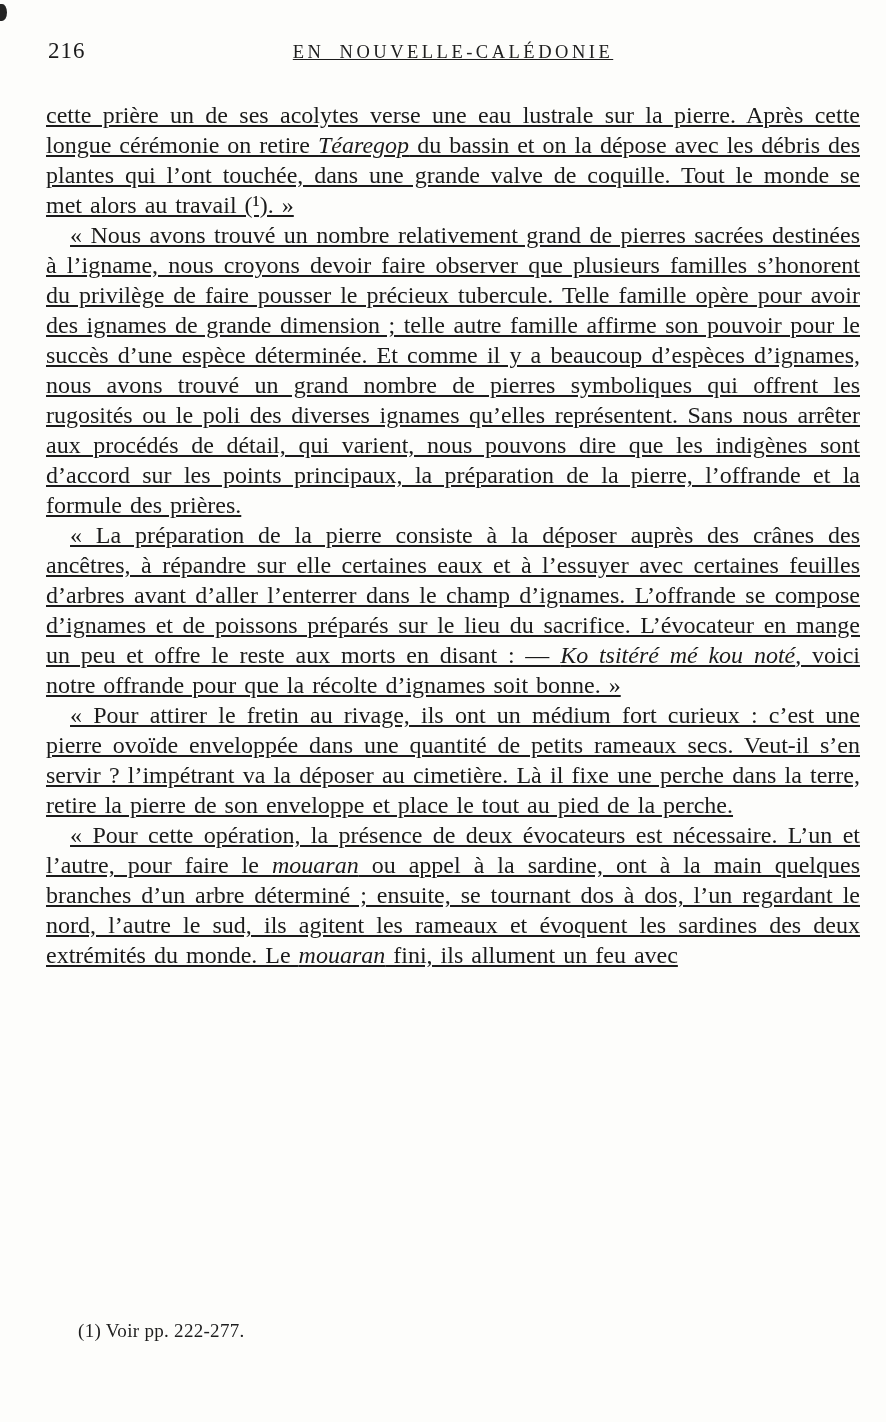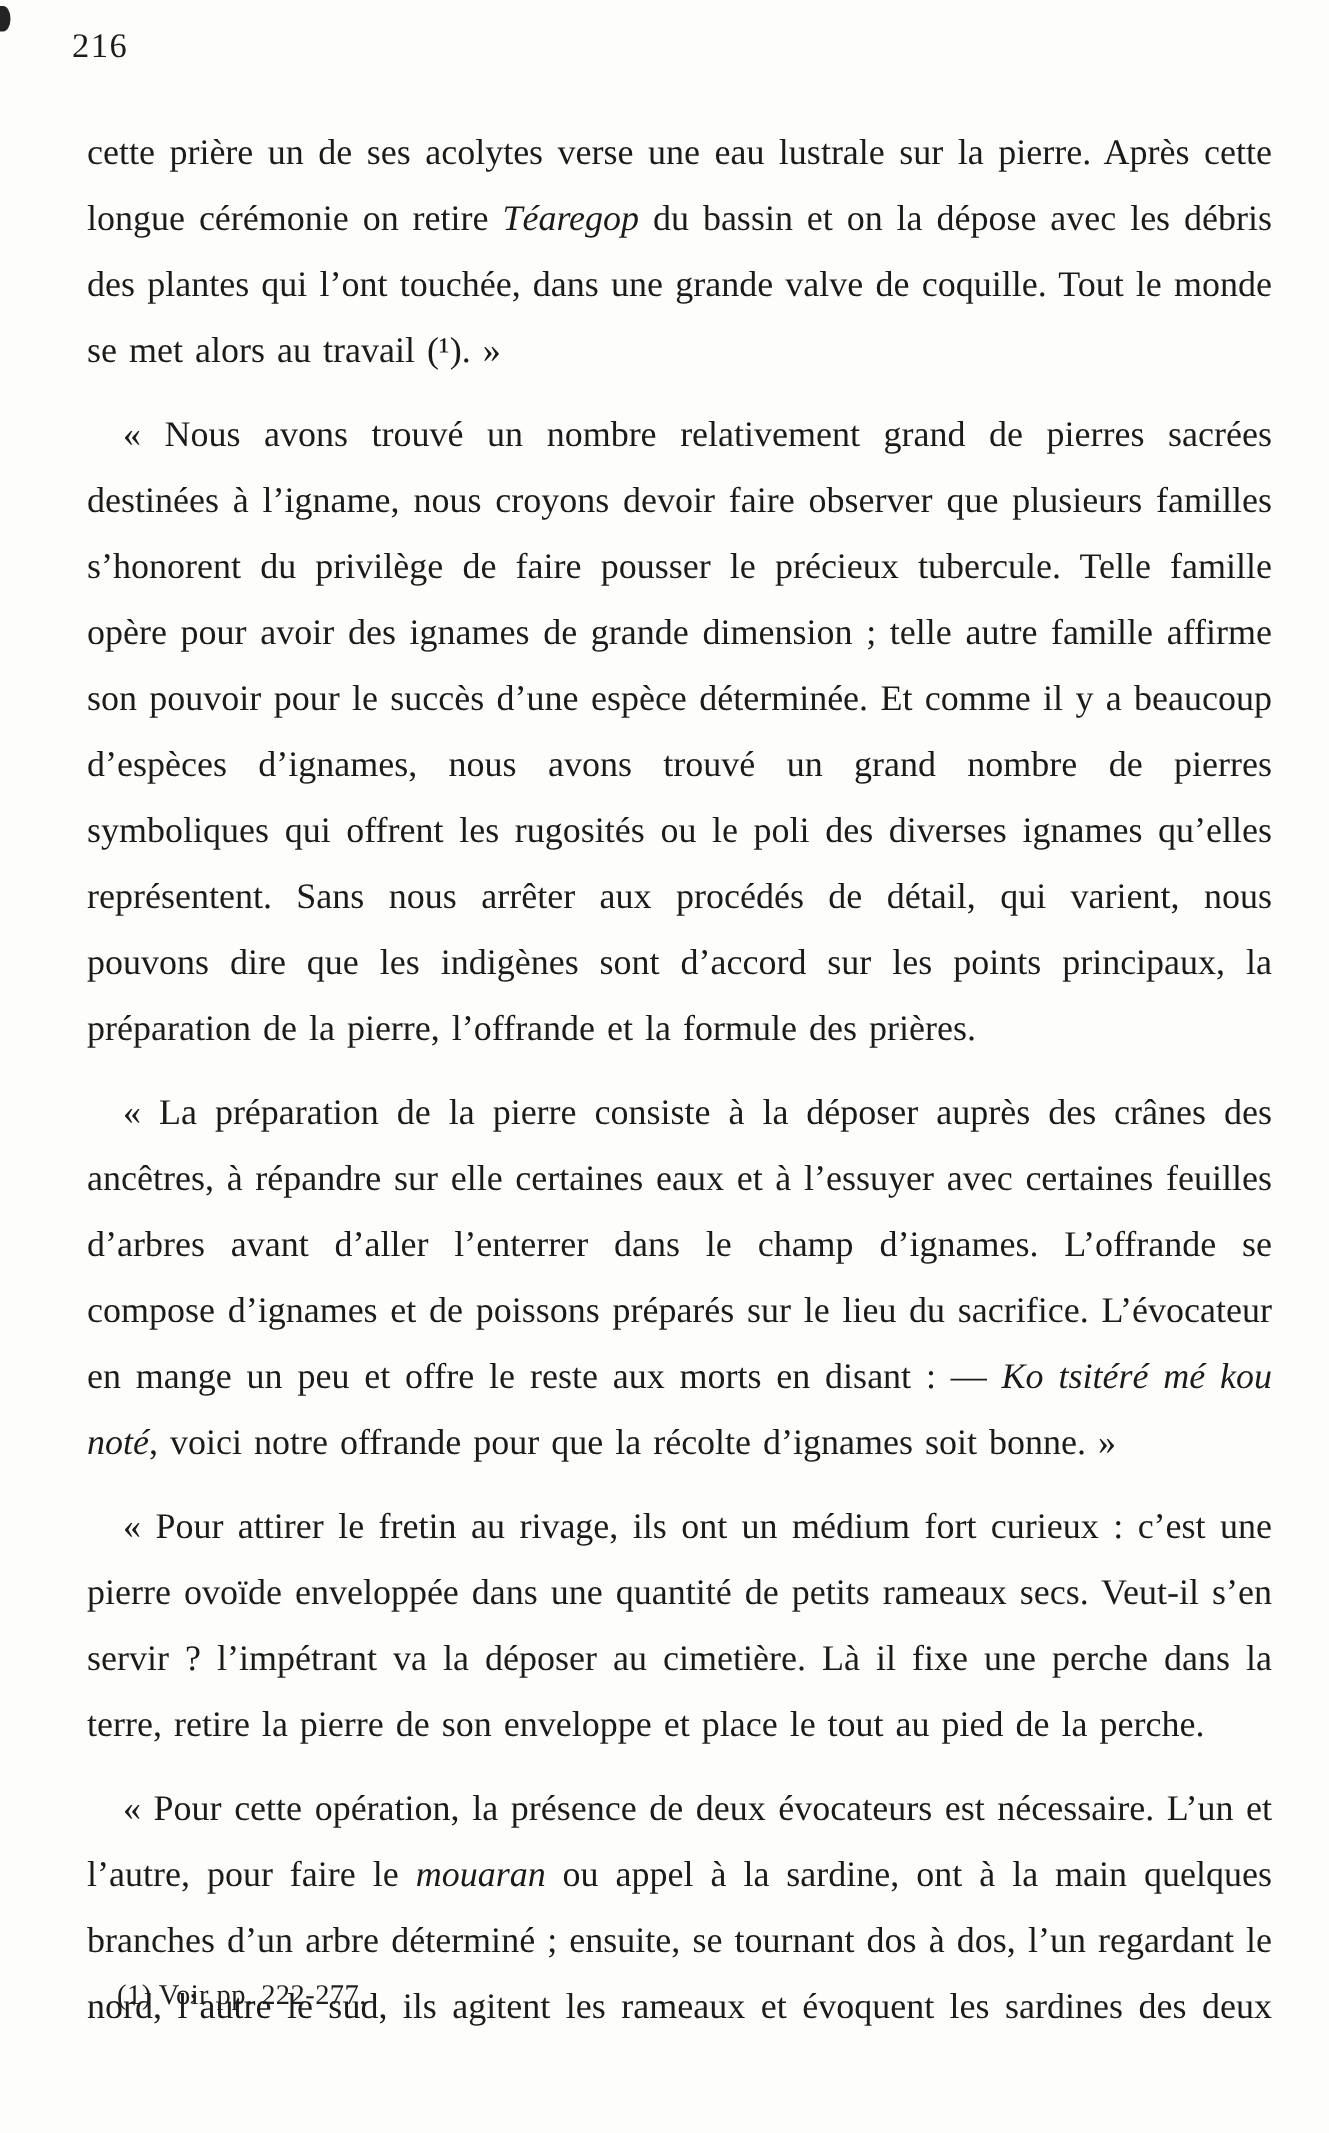--- a/index.html
+++ b/index.html
@@ -7,23 +7,24 @@
   body {
     width: 886px;
     height: 1422px;
     background: #fdfdfb;
     font-family: "Liberation Serif", "DejaVu Serif", serif;
   }
   .page {
     position: relative;
     width: 886px;
     height: 1354px;
-    padding: 16px 26px 18px 46px;
+    padding: 36px 26px 18px 46px;
     color: #1b1b1b;
     overflow: hidden;
+    text-decoration: underline;
   }
   .scan-artifact {
     position: absolute;
     left: 0;
     top: 4px;
     width: 7px;
     height: 17px;
     background: #242424;
     border-radius: 0 70% 70% 0 / 0 50% 50% 0;
   }
@@ -41,23 +42,23 @@
   }
   .running-title {
     text-align: center;
     font-size: 18.5px;
     letter-spacing: 3.5px;
     word-spacing: 7px;
     padding-top: 6px;
     color: #202020;
   }
   .body-text p.para {
-    margin: 12px;
+    margin: 0;
     font-size: 24px;
-    line-height: 44px;
+    line-height: 30px;
     text-align: justify;
     word-spacing: 2px;
   }
   .para.indent { text-indent: 24px; }
   .para.gap { margin-top: 31px; }
   .italic { font-style: italic; }
   .section-heading {
     font-size: 22.5px;
     font-weight: bold;
     text-align: center;
@@ -77,20 +78,21 @@
 </style>
 </head>
 <body>
 
 <div class="page">
 
   <div class="scan-artifact"></div>
 
   <div class="page-header">
     <span class="page-number">216</span>
+    <div class="running-title">EN NOUVELLE-CALÉDONIE</div>
   </div>
 
   <div class="body-text">
 
     <p class="para"><span>cette prière un de ses acolytes verse une eau lustrale sur la pierre. Après cette longue cérémonie on retire </span><span class="italic">Téaregop</span><span> du bassin et on la dépose avec les débris des plantes qui l’ont touchée, dans une grande valve de coquille. Tout le monde se met alors au travail (¹). »</span></p>
 
     <p class="para indent"><span>« Nous avons trouvé un nombre relativement grand de pierres sacrées destinées à l’igname, nous croyons devoir faire observer que plusieurs familles s’honorent du privilège de faire pousser le précieux tubercule. Telle famille opère pour avoir des ignames de grande dimension ; telle autre famille affirme son pouvoir pour le succès d’une espèce déterminée. Et comme il y a beaucoup d’espèces d’ignames, nous avons trouvé un grand nombre de pierres symboliques qui offrent les rugosités ou le poli des diverses ignames qu’elles représentent. Sans nous arrêter aux procédés de détail, qui varient, nous pouvons dire que les indigènes sont d’accord sur les points principaux, la préparation de la pierre, l’offrande et la formule des prières.</span></p>
 
     <p class="para indent gap"><span>« La préparation de la pierre consiste à la déposer auprès des crânes des ancêtres, à répandre sur elle certaines eaux et à l’essuyer avec certaines feuilles d’arbres avant d’aller l’enterrer dans le champ d’ignames. L’offrande se compose d’ignames et de poissons préparés sur le lieu du sacrifice. L’évocateur en mange un peu et offre le reste aux morts en disant : — </span><span class="italic">Ko tsitéré mé kou noté</span><span>, voici notre offrande pour que la récolte d’ignames soit bonne. »</span></p>
 

